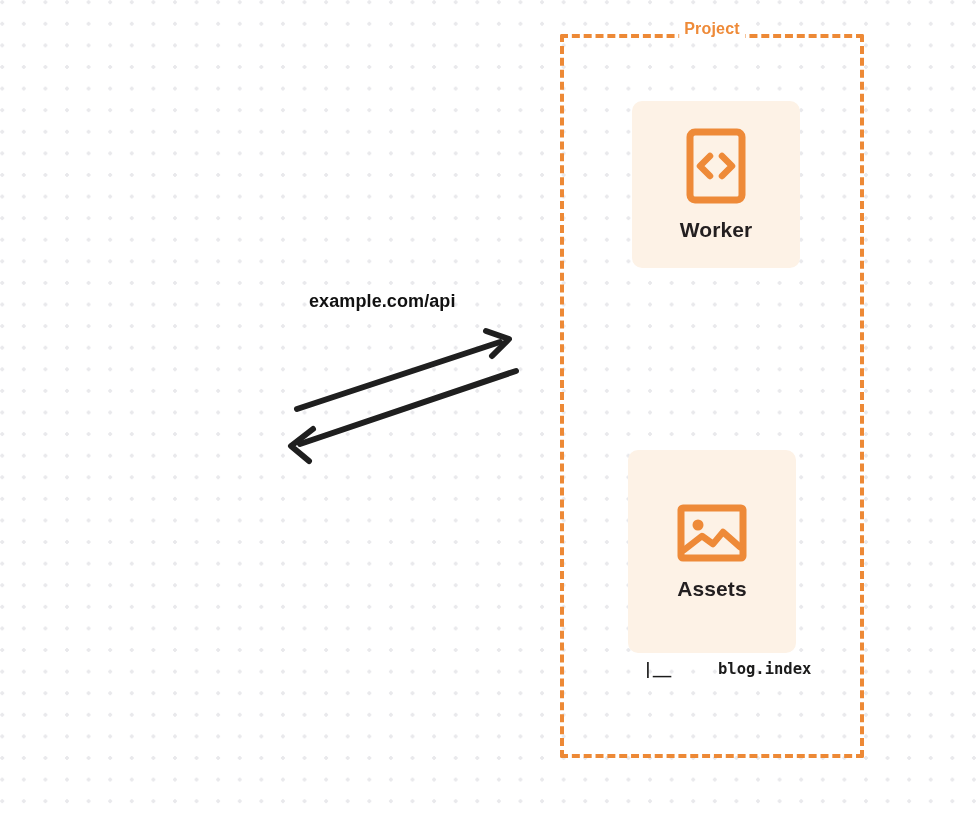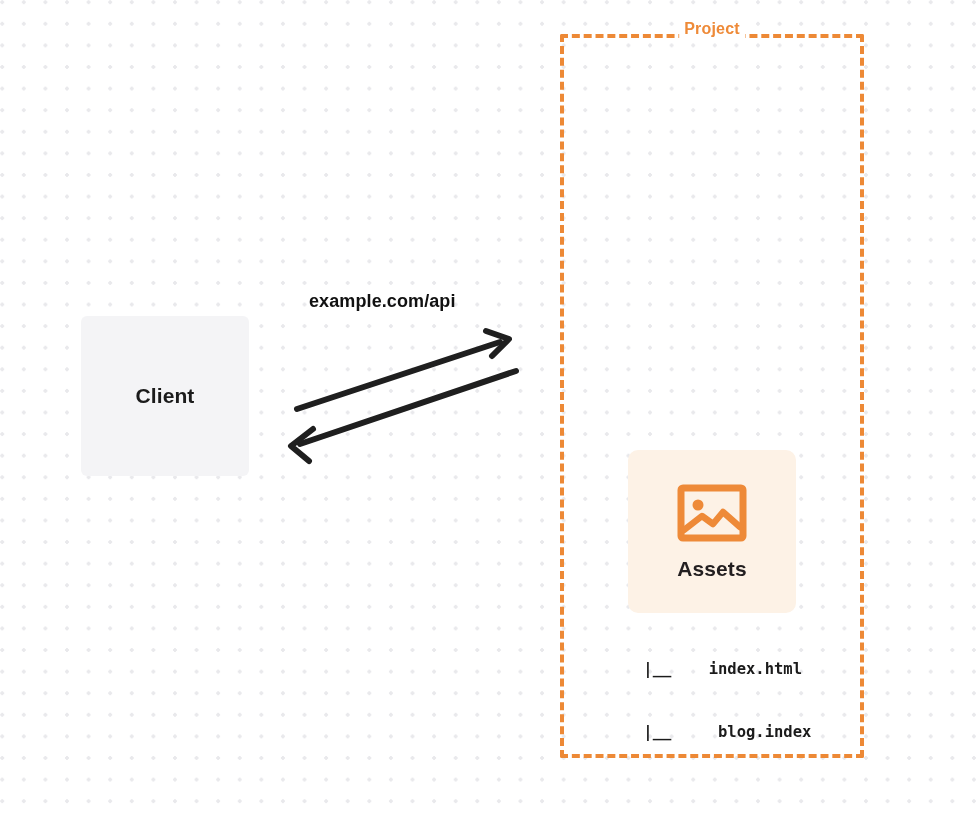--- a/index.html
+++ b/index.html
@@ -86,21 +86,21 @@
   #worker-card {
     left: 72px;
     top: 67px;
     width: 168px;
     height: 167px;
   }
   #assets-card {
     left: 68px;
     top: 416px;
     width: 168px;
-    height: 163px;
+    height: 203px;
   }
   .service-card .card-icon {
     line-height: 0;
     margin-bottom: 14px;
   }
   .service-card .card-label {
     font-size: 21px;
     font-weight: bold;
     color: #231f20;
     letter-spacing: 0.1px;
@@ -141,42 +141,48 @@
     color: #111111;
     letter-spacing: 0.1px;
     white-space: nowrap;
   }
 </style>
 </head>
 <body>
 
 <div id="canvas">
 
-  <div id="client-node">
-    <span class="node-label">Client</span>
-  </div>
 
   <div id="project-group">
     <div class="dash-border"></div>
     <div class="group-title">Project</div>
 
+    <div id="worker-card" class="service-card">
+      <span class="card-icon">
+        <svg width="60" height="76" viewBox="0 0 60 76" xmlns="http://www.w3.org/2000/svg">
+          <rect x="4" y="4" width="52" height="68" rx="5" ry="5" fill="none" stroke="#ee8a38" stroke-width="7"></rect>
+          <path d="M24 28 L14 38 L24 48" fill="none" stroke="#ee8a38" stroke-width="6.5" stroke-linecap="round" stroke-linejoin="round"></path>
+          <path d="M36 28 L46 38 L36 48" fill="none" stroke="#ee8a38" stroke-width="6.5" stroke-linecap="round" stroke-linejoin="round"></path>
+        </svg>
+      </span>
+      <span class="card-label">Worker</span>
+    </div>
 
     <div id="assets-card" class="service-card">
       <span class="card-icon">
         <svg width="70" height="60" viewBox="0 0 70 60" xmlns="http://www.w3.org/2000/svg">
           <rect x="4" y="5" width="62" height="50" rx="2" ry="2" fill="none" stroke="#ee8a38" stroke-width="7"></rect>
           <circle cx="21" cy="22" r="5.5" fill="#ee8a38"></circle>
           <path d="M7 47 L25 33 L36 41 L46 29 L63 44" fill="none" stroke="#ee8a38" stroke-width="6.5" stroke-linecap="round" stroke-linejoin="round"></path>
         </svg>
       </span>
       <span class="card-label">Assets</span>
     </div>
 
     <div id="file-tree">
-      <span class="tree-line">    |__    index.html</span>
       <span class="tree-line">    |__     blog.index</span>
       
     </div>
   </div>
 
   <div id="request-label">example.com/api</div>
 
   <svg id="arrow-layer" viewBox="0 0 980 818" xmlns="http://www.w3.org/2000/svg">
     <g>
       <line x1="297" y1="409" x2="500" y2="342" stroke="#1f1f1f" stroke-width="6" stroke-linecap="round"></line>

